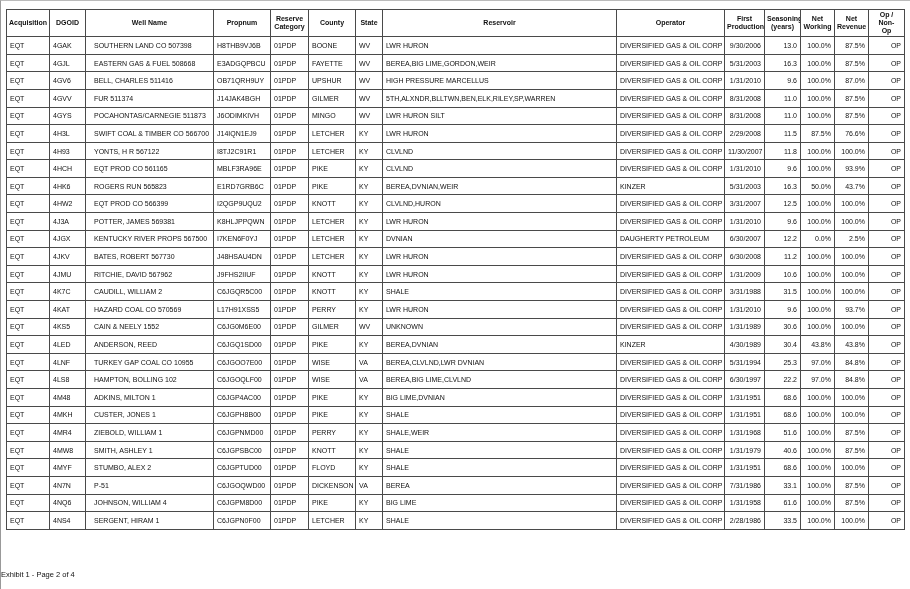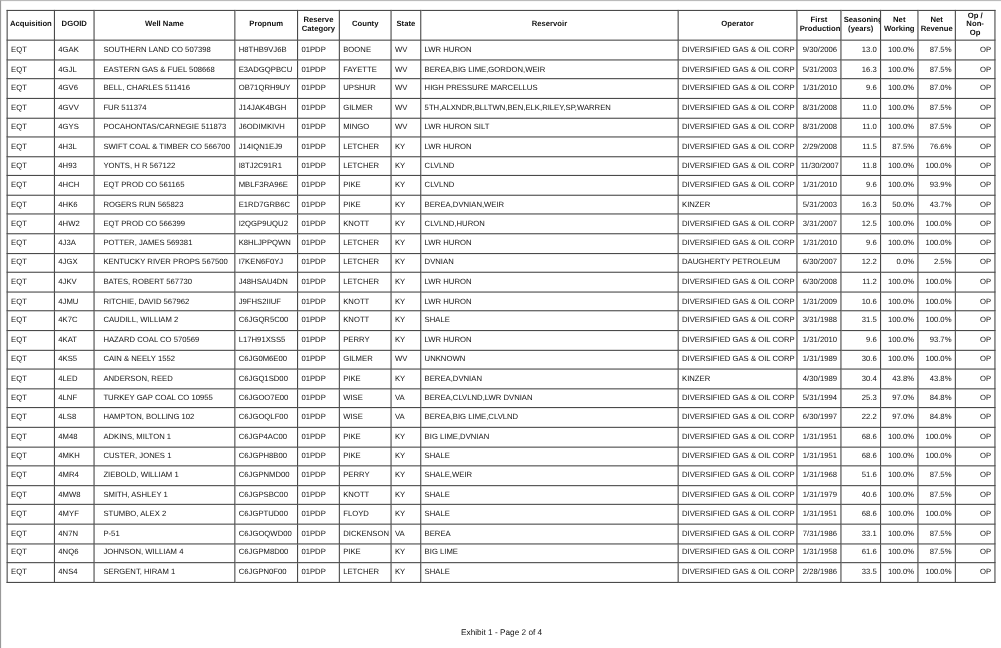--- a/index.html
+++ b/index.html
@@ -59,21 +59,20 @@
   }
   
   .well-table td:nth-child(3) {
     padding-left: 8px;
   }
   .footer {
     position: absolute;
     left: 0;
     width: 910px;
     top: 569px;
-    text-align: center;
     font-size: 7.5px;
     color: #111;
   }
 </style>
 </head>
 <body>
 
 <div class="page">
 
   <table class="well-table">

